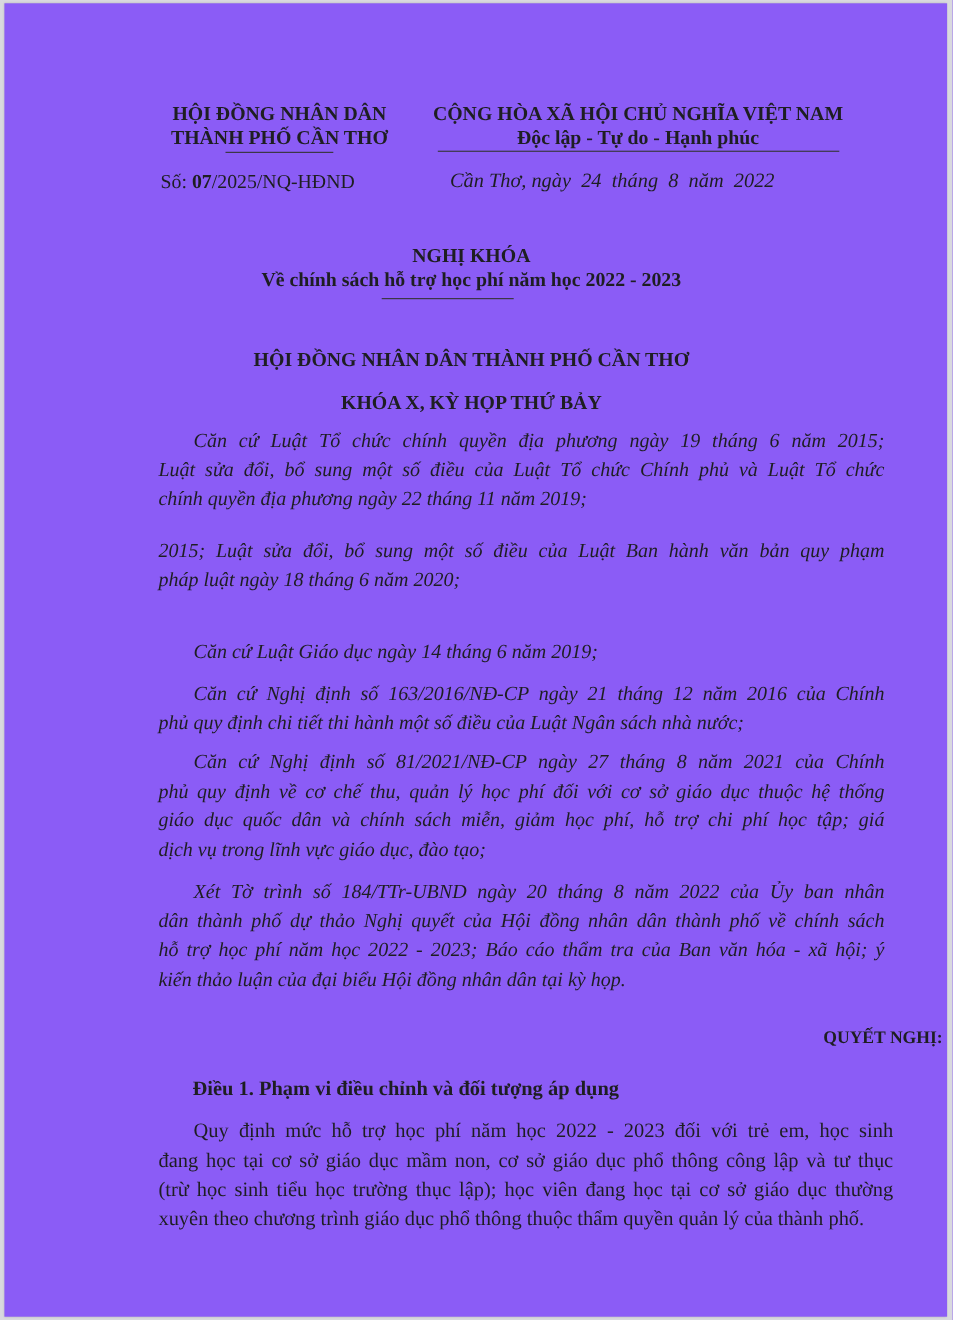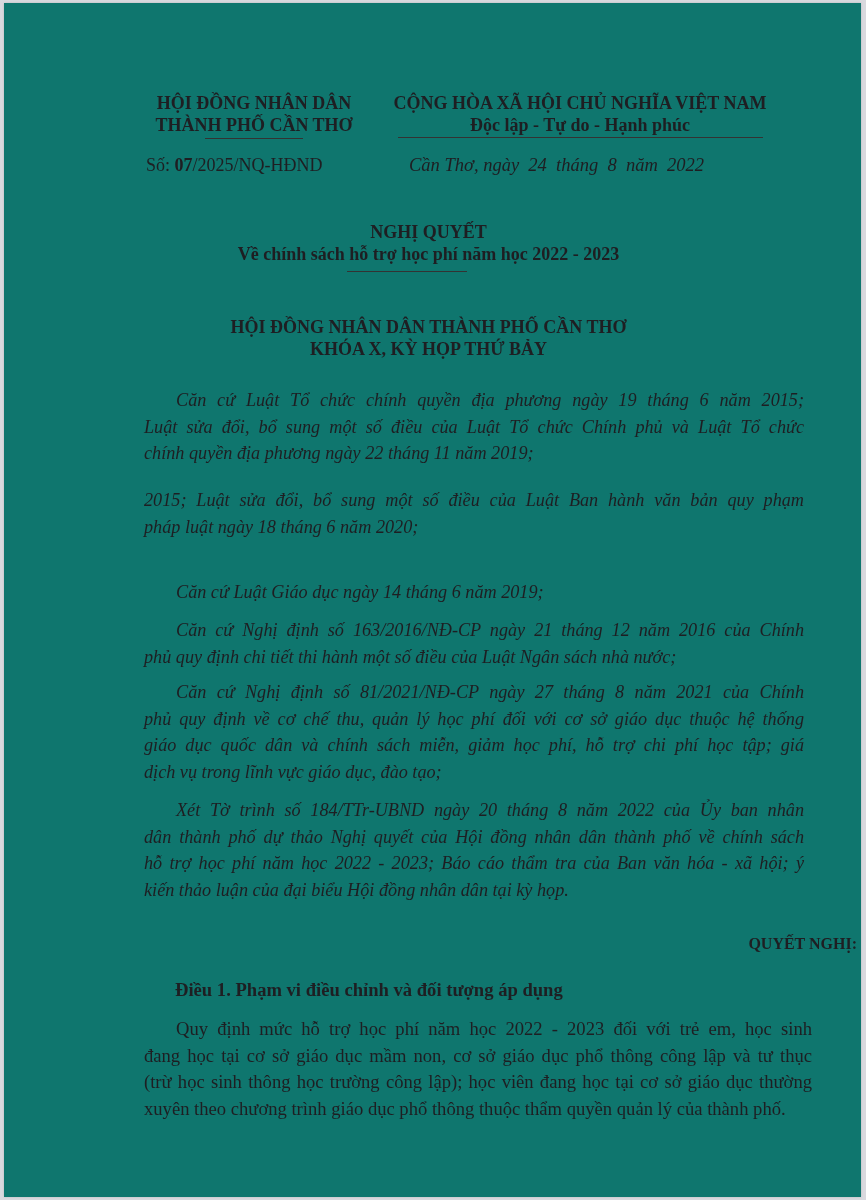--- a/index.html
+++ b/index.html
@@ -4,21 +4,21 @@
 <style>
   html, body { margin:0; padding:0; }
   body {
     width:866px; height:1200px; overflow:hidden;
     background:#d9d9de;
     font-family:"Liberation Serif", "DejaVu Serif", serif;
     color:#1e1e22;
   }
   .page {
     position:absolute; left:4px; top:3px; width:857px; height:1194px;
-    background:#0f766e;
+    background:#8b5cf6;
     box-shadow:0 0 2px rgba(0,0,0,0.15);
   }
   .abs { position:absolute; white-space:nowrap; }
   .bold { font-weight:bold; }
   .ital { font-style:italic; }
   .hdr { font-size:18px; line-height:22px; font-weight:bold; text-align:center; }
   .rule { position:absolute; height:0; border-top:1px solid #333; }
   .para { position:absolute; left:140px; width:660px; font-size:18.2px; line-height:26.5px; font-style:italic; text-align:justify; }
   .line { display:block; text-align:justify; text-align-last:justify; white-space:nowrap; }
   .line.last { text-align-last:left; }
@@ -40,26 +40,26 @@
     <span class="bold">07</span><span>/2025/NQ-HĐND</span>
   </div>
 
   <div class="abs hdr" style="left:372px; top:89px; width:408px;">
     <div>CỘNG HÒA XÃ HỘI CHỦ NGHĨA VIỆT NAM</div>
     <div>Độc lập - Tự do - Hạnh phúc</div>
   </div>
   <div class="rule" style="left:394px; top:134px; width:365px;"></div>
   <div class="abs ital" style="left:405px; top:152px; font-size:18.5px; white-space:pre;">Cần Thơ, ngày  24  tháng  8  năm  2022</div>
 
-  <div class="abs hdr" style="left:0; width:857px; top:218px; text-align:center; left:-4px;">NGHỊ QUYẾT</div>
+  <div class="abs hdr" style="left:0; width:857px; top:218px; text-align:center; left:-4px;">NGHỊ KHÓA</div>
   <div class="abs hdr" style="left:-4px; width:857px; top:240px; text-align:center;font-family:Liberation Serif, serif;">Về chính sách hỗ trợ học phí năm học 2022 - 2023</div>
   <div class="rule" style="left:343px; top:268px; width:120px;"></div>
 
   <div class="abs hdr" style="left:-4px; width:857px; top:313px; text-align:center;">HỘI ĐỒNG NHÂN DÂN THÀNH PHỐ CẦN THƠ</div>
-  <div class="abs hdr" style="left:-4px; width:857px; top:335px; text-align:center;">KHÓA X, KỲ HỌP THỨ BẢY</div>
+  <div class="abs hdr" style="left:-4px; width:857px; top:352px; text-align:center;">KHÓA X, KỲ HỌP THỨ BẢY</div>
 
   <div class="para" style="top:384px;">
     <span class="line indent">Căn cứ Luật Tổ chức chính quyền địa phương ngày 19 tháng 6 năm 2015;</span>
     <span class="line">Luật sửa đổi, bổ sung một số điều của Luật Tổ chức Chính phủ và Luật Tổ chức</span>
     <span class="line last">chính quyền địa phương ngày 22 tháng 11 năm 2019;</span>
   </div>
 
   <div class="para" style="top:484px;">
     <span class="line">2015; Luật sửa đổi, bổ sung một số điều của Luật Ban hành văn bản quy phạm</span>
     <span class="line last">pháp luật ngày 18 tháng 6 năm 2020;</span>
@@ -88,17 +88,17 @@
     <span class="line last">kiến thảo luận của đại biểu Hội đồng nhân dân tại kỳ họp.</span>
   </div>
 
   <div class="abs hdr" style="left:-4px; width:857px; top:930px; text-align:right; font-size:16px;">QUYẾT NGHỊ:</div>
 
   <div class="abs bold" style="left:171px; top:976px; font-size:18.6px;">Điều 1. Phạm vi điều chỉnh và đối tượng áp dụng</div>
 
   <div class="body" style="top:1013px;">
     <span class="line indent">Quy định mức hỗ trợ học phí năm học 2022 - 2023 đối với trẻ em, học sinh</span>
     <span class="line">đang học tại cơ sở giáo dục mầm non, cơ sở giáo dục phổ thông công lập và tư thục</span>
-    <span class="line">(trừ học sinh thông học trường công lập); học viên đang học tại cơ sở giáo dục thường</span>
+    <span class="line">(trừ học sinh tiểu học trường thục lập); học viên đang học tại cơ sở giáo dục thường</span>
     <span class="line last">xuyên theo chương trình giáo dục phổ thông thuộc thẩm quyền quản lý của thành phố.</span>
   </div>
 
 </div>
 
 </body></html>

